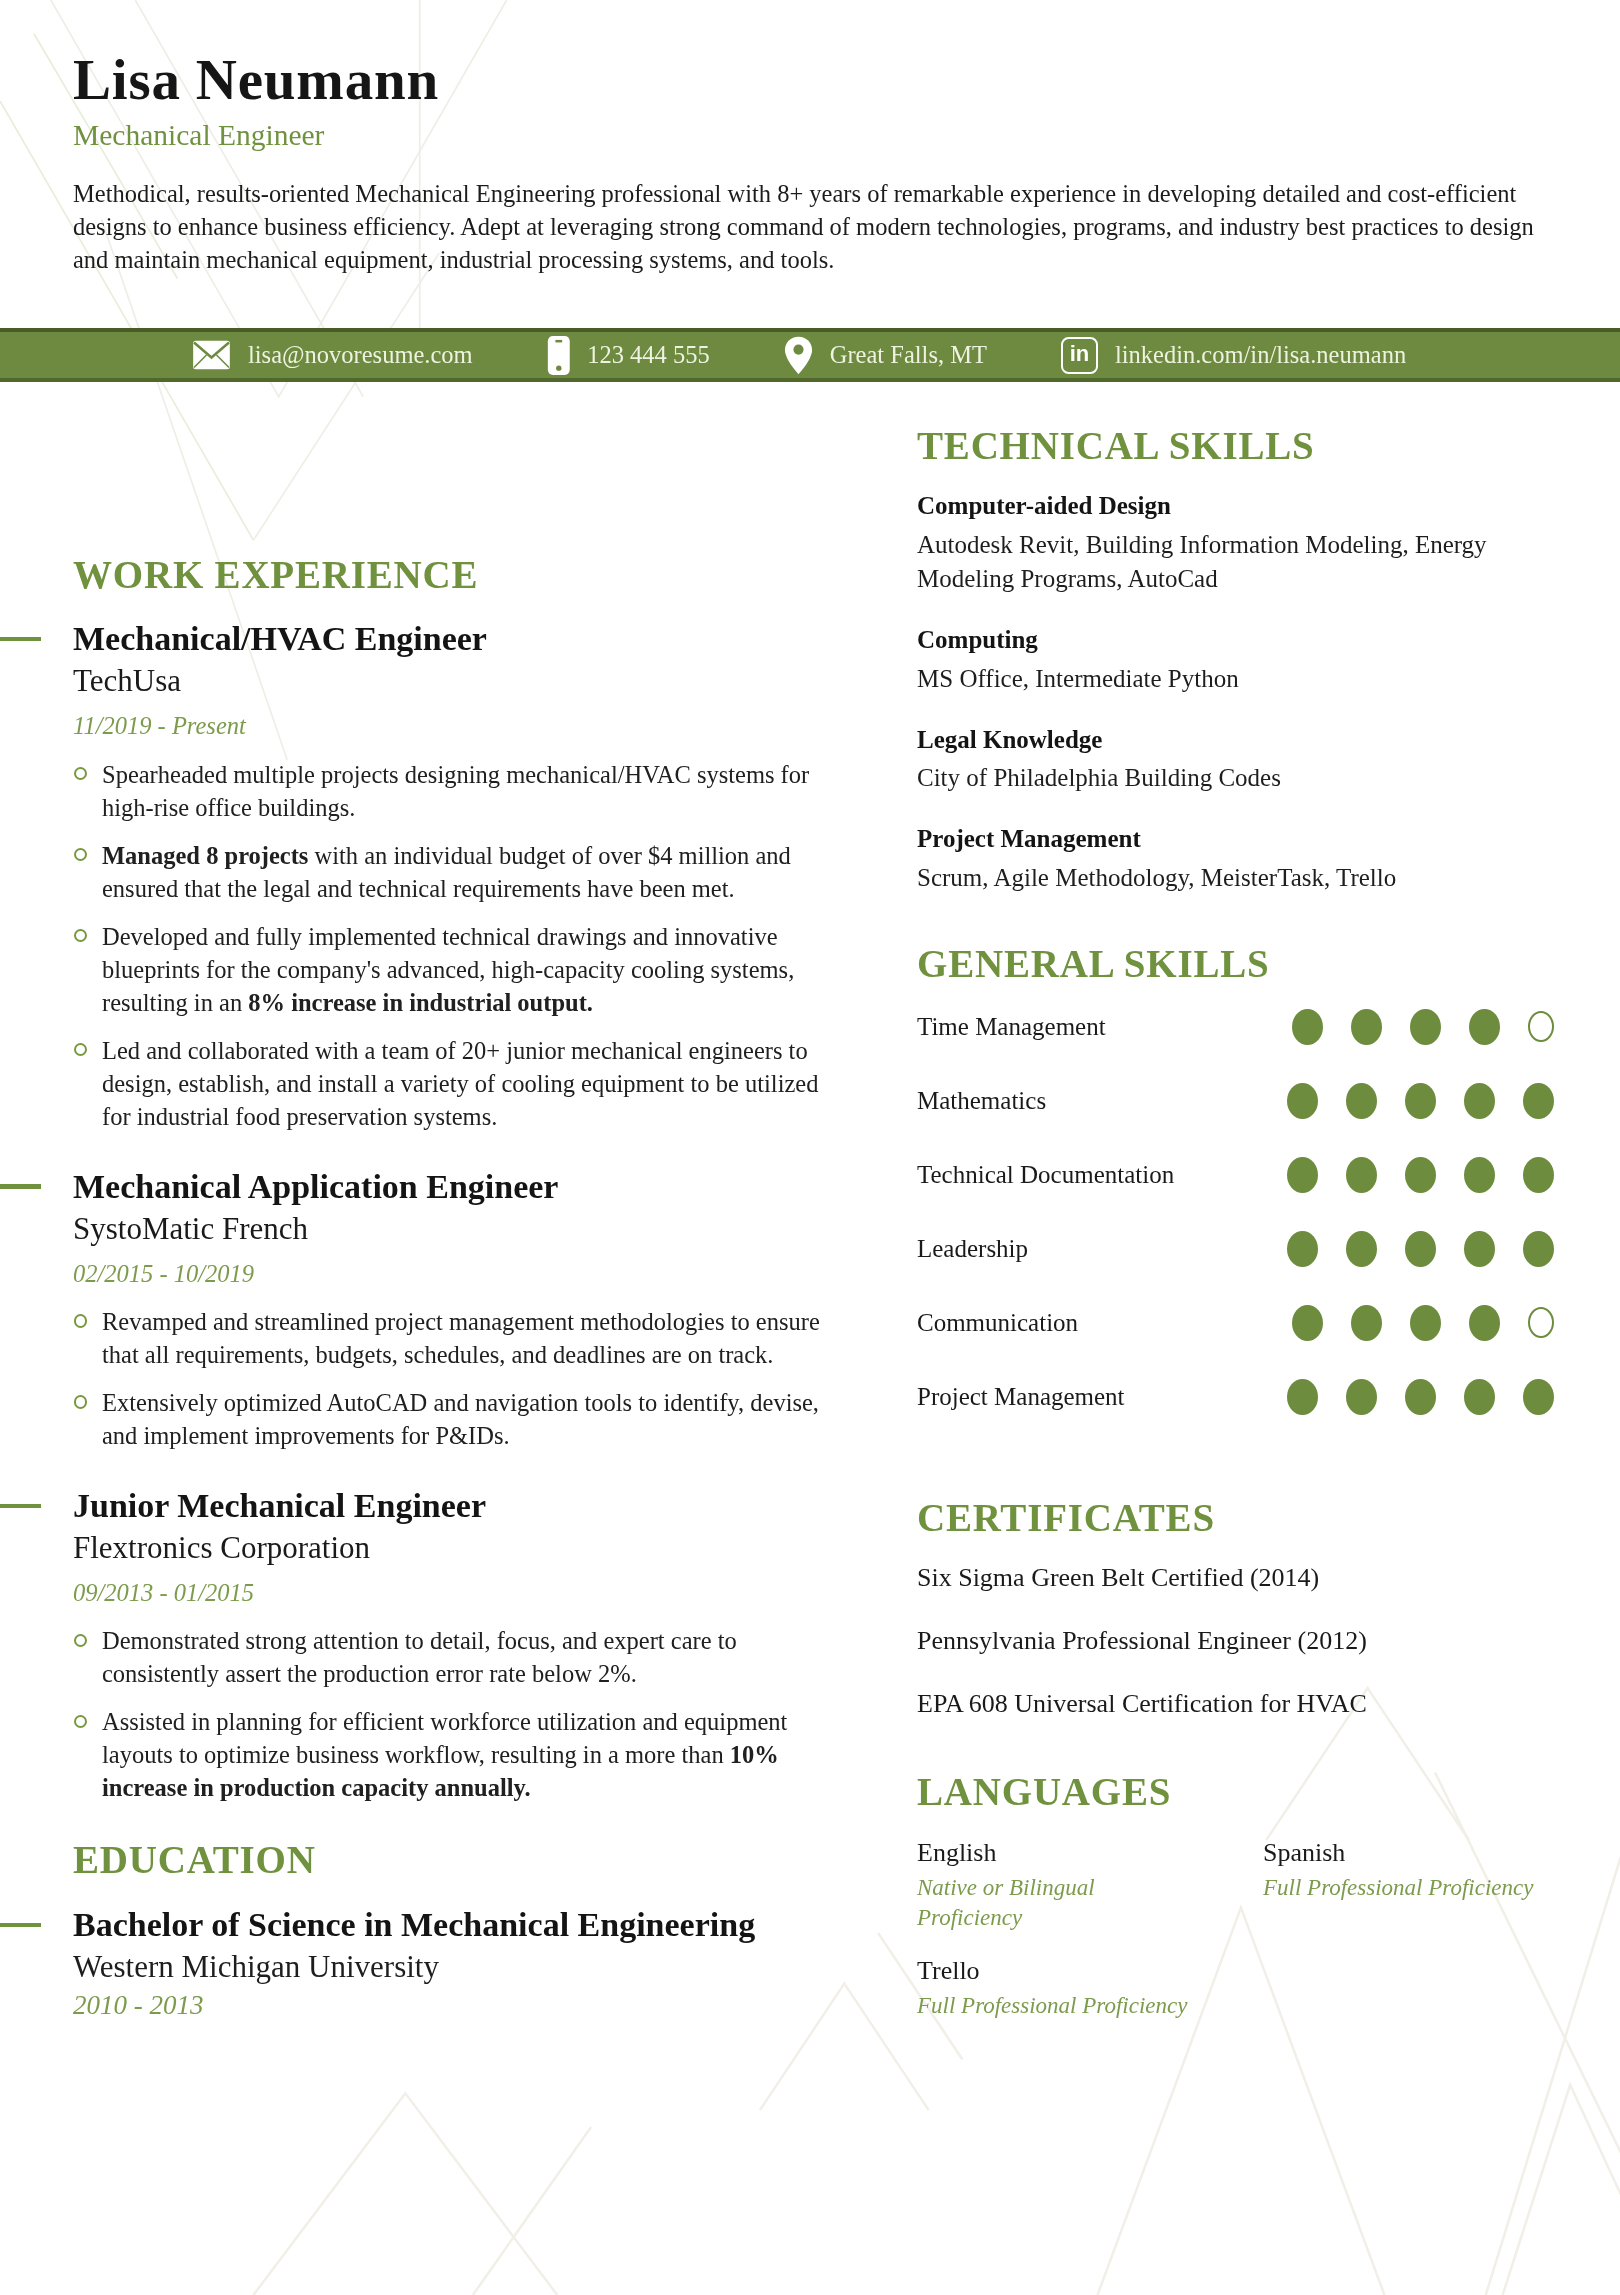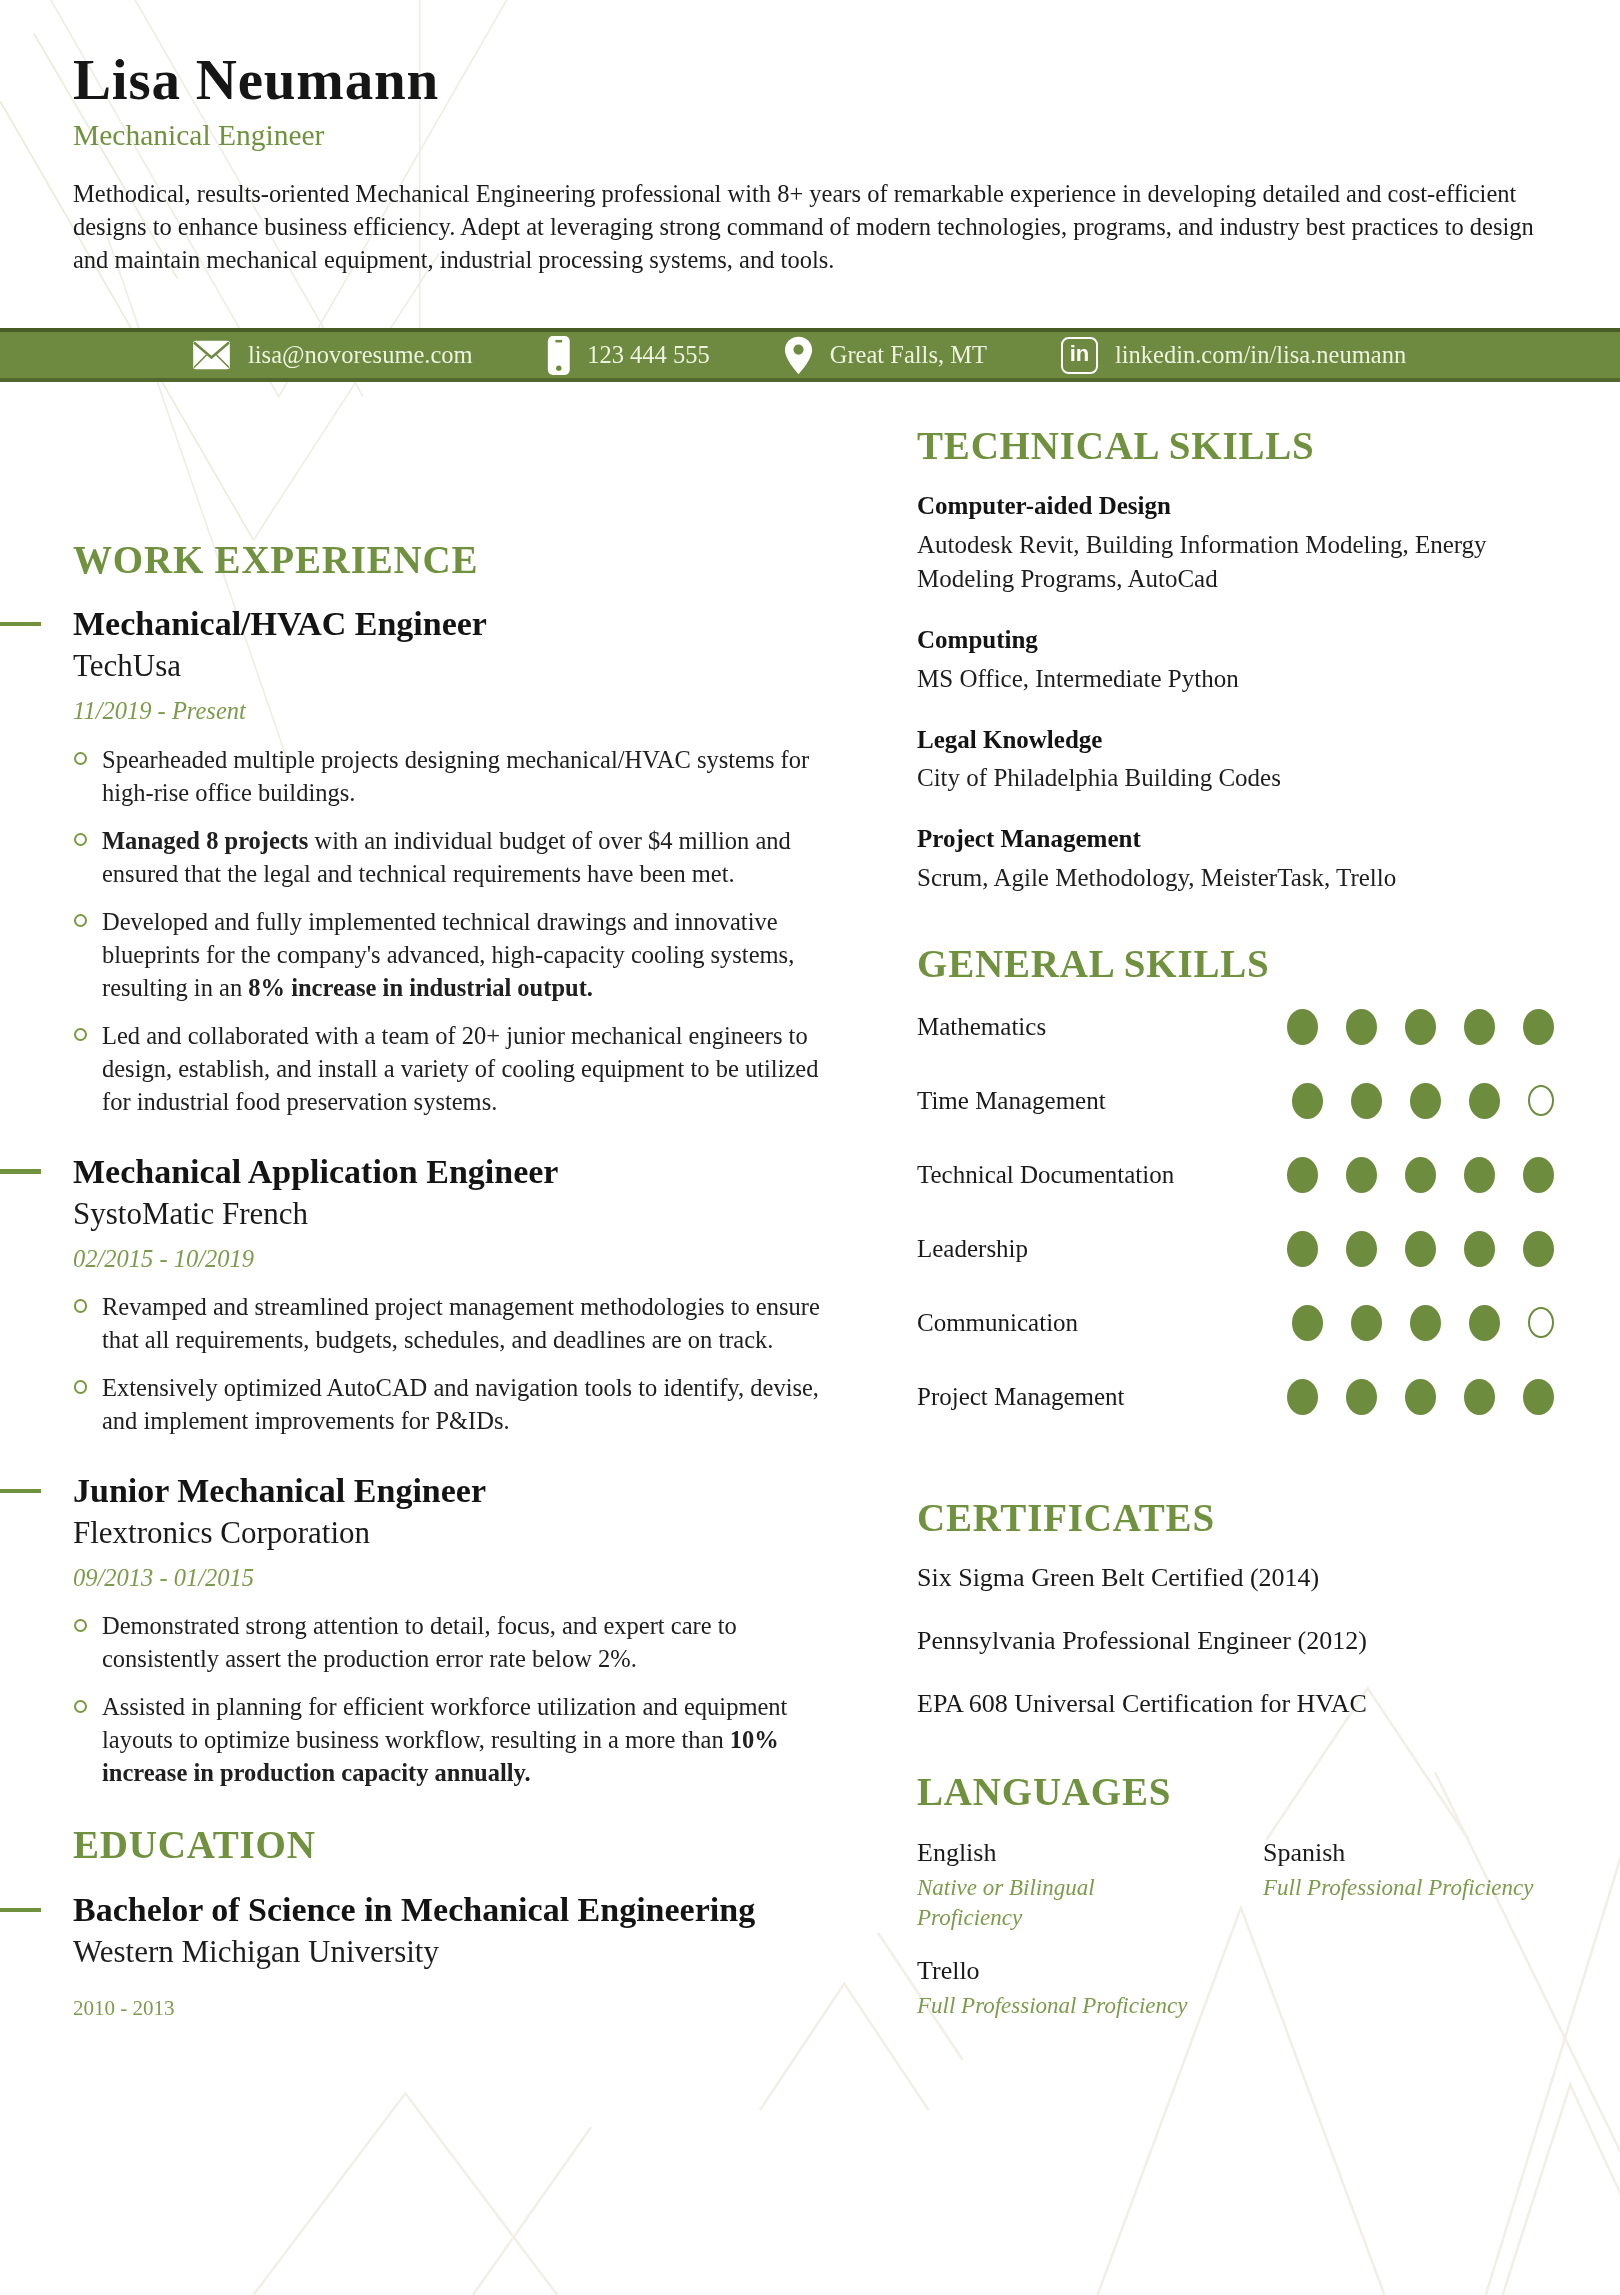--- a/index.html
+++ b/index.html
@@ -52,21 +52,21 @@
   ul.bullets li::before {
     content:""; position:absolute; left:0.8px; top:9.3px; width:9.3px; height:9.3px;
     border:2.5px solid #79993f; border-radius:50%; background:#fff;
   }
   .b { font-weight:700; }
 
   
   .edu-heading { margin-top:17px; }
   .degree { font-size:34px; line-height:39px; font-weight:700; color:#141414; position:relative; }
   .school { font-size:31px; line-height:36px; margin-top:5px; }
-  .edu-dates { font-size:21px; color:#7d9b4c; margin-top:26px; }
+  .edu-dates { font-size:27px; font-style:italic; color:#7d9b4c; margin-top:5px; }
 
   
   .tech-group { margin-bottom:29px; }
   .tech-name { font-size:25px; line-height:30px; font-weight:700; margin-bottom:6.8px; color:#141414; }
   .tech-items { font-size:25px; line-height:34px; color:#1e1e1e; }
 
   
   .gen-heading { margin-top:47px; margin-bottom:30px; }
   .skill-row { display:flex; align-items:center; margin-bottom:38px; }
   .skill-label { font-size:25px; color:#1a1a1a; }
@@ -225,37 +225,37 @@
         <div class="tech-items">City of Philadelphia Building Codes</div>
       </div>
       <div class="tech-group">
         <div class="tech-name">Project Management</div>
         <div class="tech-items">Scrum, Agile Methodology, MeisterTask, Trello</div>
       </div>
 
       <h2 class="sec gen-heading">GENERAL SKILLS</h2>
 
       <div class="skill-row">
+        <span class="skill-label">Time Management</span>
+        <span class="skill-dots">
+            <div class="dot filled"></div>
+            <div class="dot filled"></div>
+            <div class="dot filled"></div>
+            <div class="dot filled"></div>
+            <div class="dot empty"></div>
+          </span>
+      </div>
+      <div class="skill-row">
         <span class="skill-label">Mathematics</span>
         <span class="skill-dots">
             <div class="dot filled"></div>
             <div class="dot filled"></div>
             <div class="dot filled"></div>
             <div class="dot filled"></div>
             <div class="dot filled"></div>
-          </span>
-      </div>
-      <div class="skill-row">
-        <span class="skill-label">Time Management</span>
-        <span class="skill-dots">
-            <div class="dot filled"></div>
-            <div class="dot filled"></div>
-            <div class="dot filled"></div>
-            <div class="dot filled"></div>
-            <div class="dot empty"></div>
           </span>
       </div>
       <div class="skill-row">
         <span class="skill-label">Technical Documentation</span>
         <span class="skill-dots">
             <div class="dot filled"></div>
             <div class="dot filled"></div>
             <div class="dot filled"></div>
             <div class="dot filled"></div>
             <div class="dot filled"></div>

